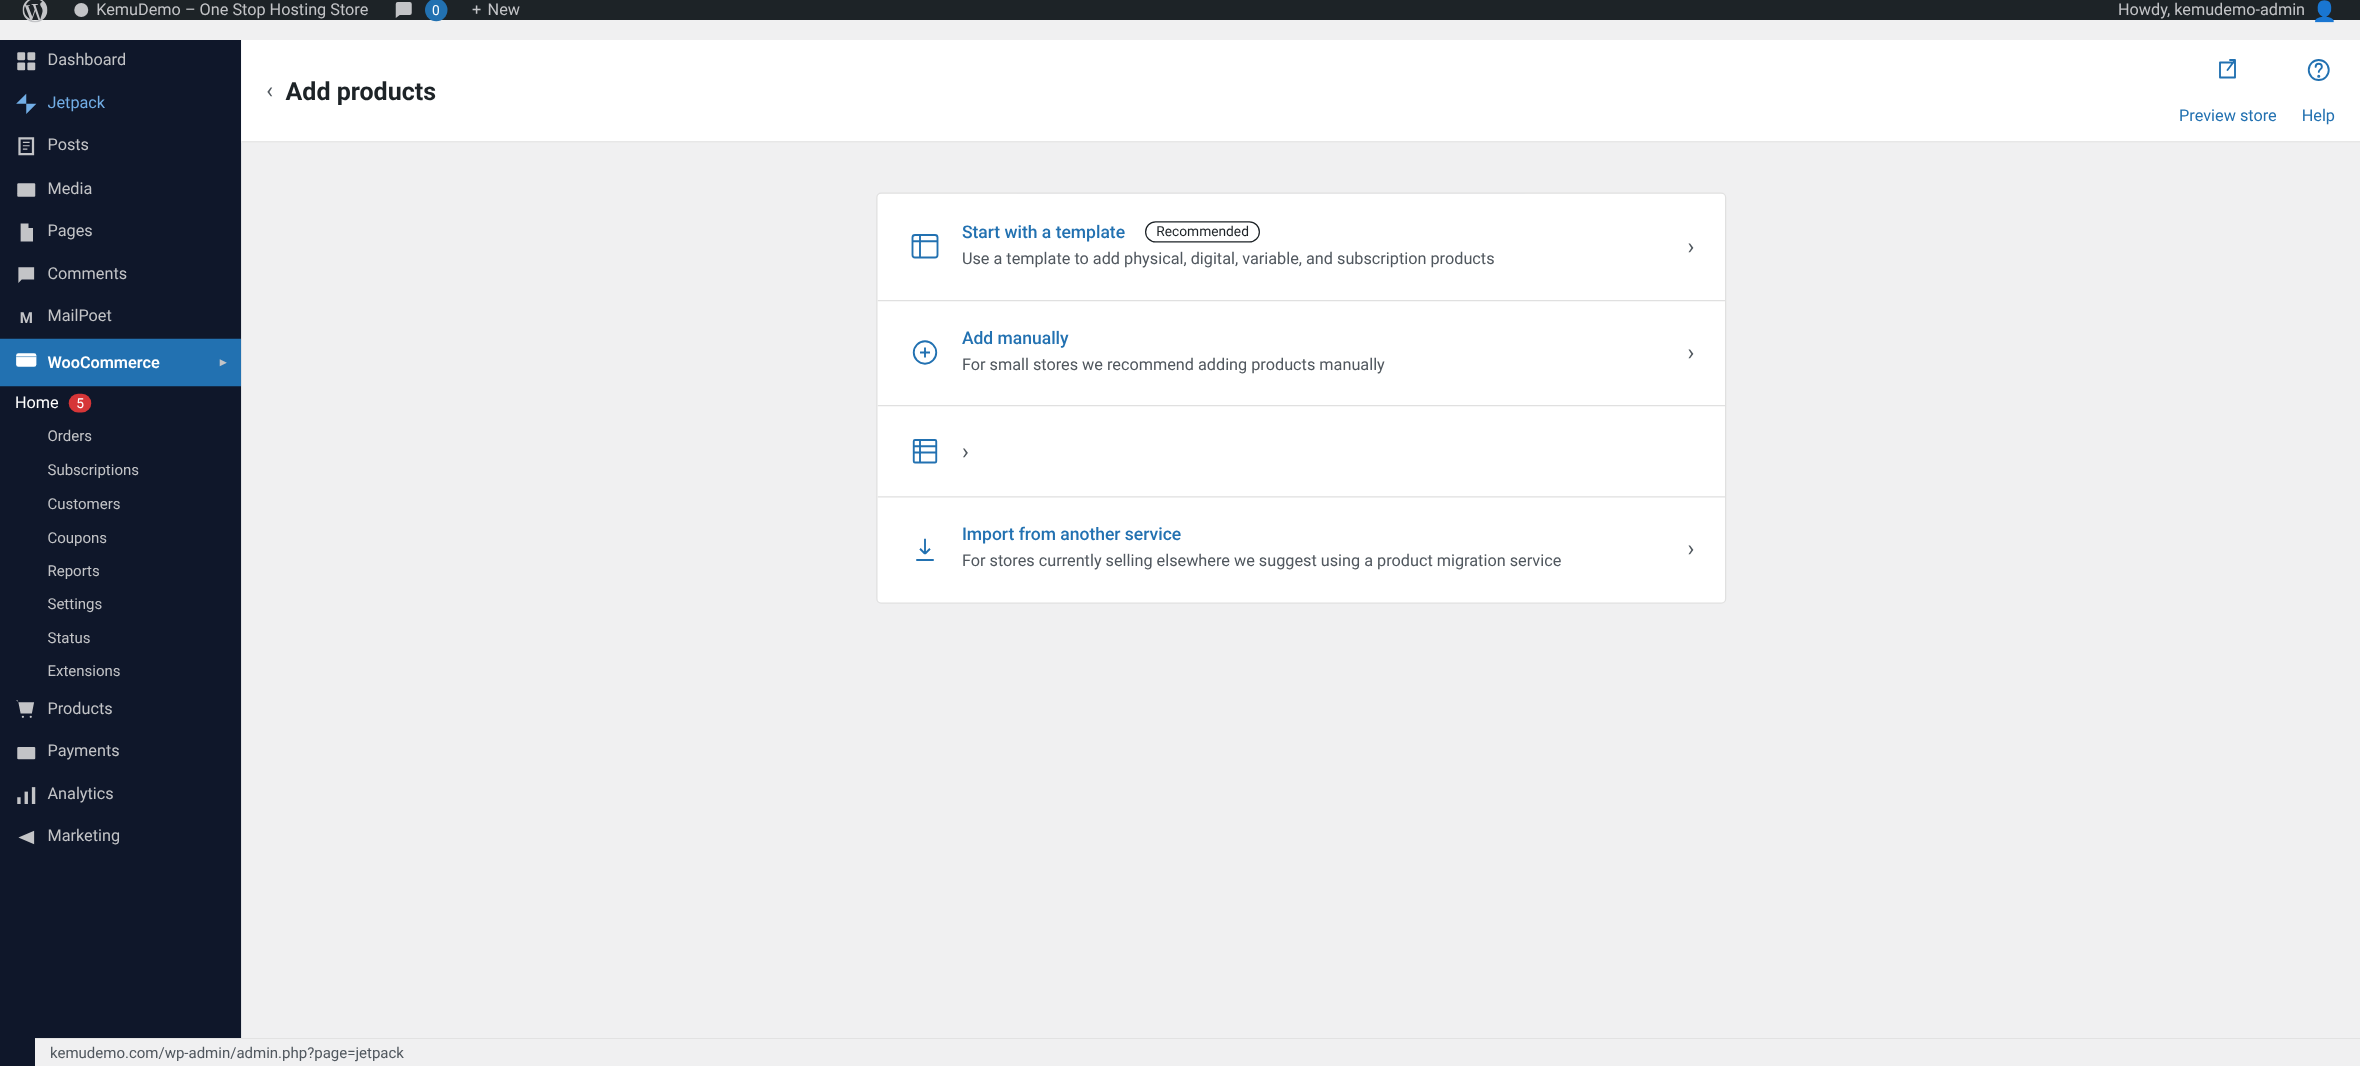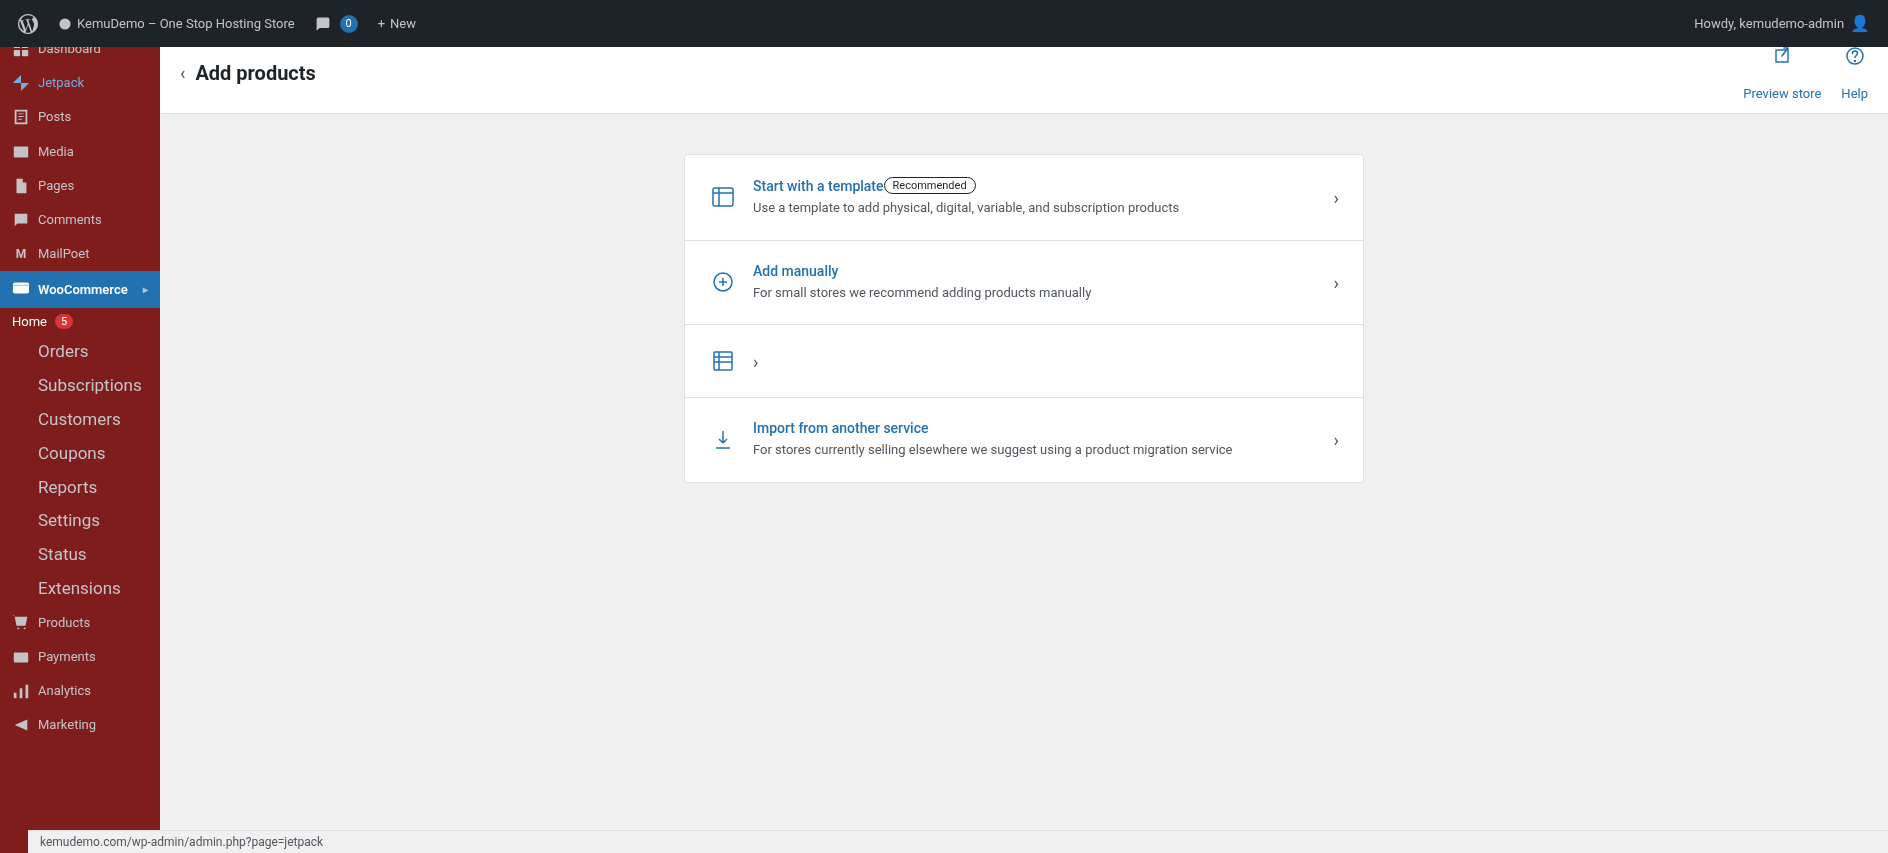--- a/index.html
+++ b/index.html
@@ -2,21 +2,21 @@
 <html><head>
   <meta charset="utf-8">
   <style>
     * { margin: 0; padding: 0; box-sizing: border-box; }
     body { font-family: -apple-system, BlinkMacSystemFont, "Segoe UI", Roboto, sans-serif; font-size: 13px; background: #f0f0f1; }
 
     
     #wpadminbar {
       background: #1d2327;
       color: #c3c4c7;
-      height: 47px;
+      height: 16px;
       display: flex;
       align-items: center;
       padding: 0 8px;
       position: fixed;
       top: 0; left: 0; right: 0;
       z-index: 1000;
     }
     .adminbar-items {
       display: flex;
       align-items: center;
@@ -55,22 +55,22 @@
 
     
     .layout {
       display: flex;
       margin-top: 32px;
       min-height: calc(100vh - 32px);
     }
 
     
     .sidebar {
-      width: 160px;
-      background: #7f1d1d;
+      width: 193px;
+      background: #0f172a;
       color: #c3c4c7;
       flex-shrink: 0;
       overflow-y: auto;
     }
     .sidebar-item {
       display: flex;
       align-items: center;
       padding: 8px 12px;
       cursor: pointer;
       font-size: 13px;
@@ -78,21 +78,21 @@
       gap: 8px;
       line-height: 1.4;
     }
     .sidebar-item.highlighted { color: #72aee6; }
     .sidebar-item .icon { width: 18px; height: 18px; flex-shrink: 0; display: flex; align-items: center; justify-content: center; }
     .sidebar-sub {
       display: flex;
       align-items: center;
       padding: 5px 12px 5px 38px;
       cursor: pointer;
-      font-size: 17px;
+      font-size: 12px;
       color: #c3c4c7;
       line-height: 1.4;
     }
     .woo-header {
       background: #2271b1;
       color: #fff;
       display: flex;
       align-items: center;
       padding: 8px 12px;
       gap: 8px;
@@ -197,21 +197,21 @@
       display: flex; align-items: center; justify-content: center;
       flex-shrink: 0;
     }
     .option-content { flex: 1; }
     .option-title {
       color: #2271b1;
       font-size: 14px;
       font-weight: 500;
       display: flex;
       align-items: center;
-      gap: 0;
+      gap: 16px;
       margin-bottom: 4px;
     }
     .recommended-badge {
       border: 1px solid #1d2327;
       border-radius: 12px;
       padding: 1px 8px;
       font-size: 11px;
       color: #1d2327;
       font-weight: 400;
     }

